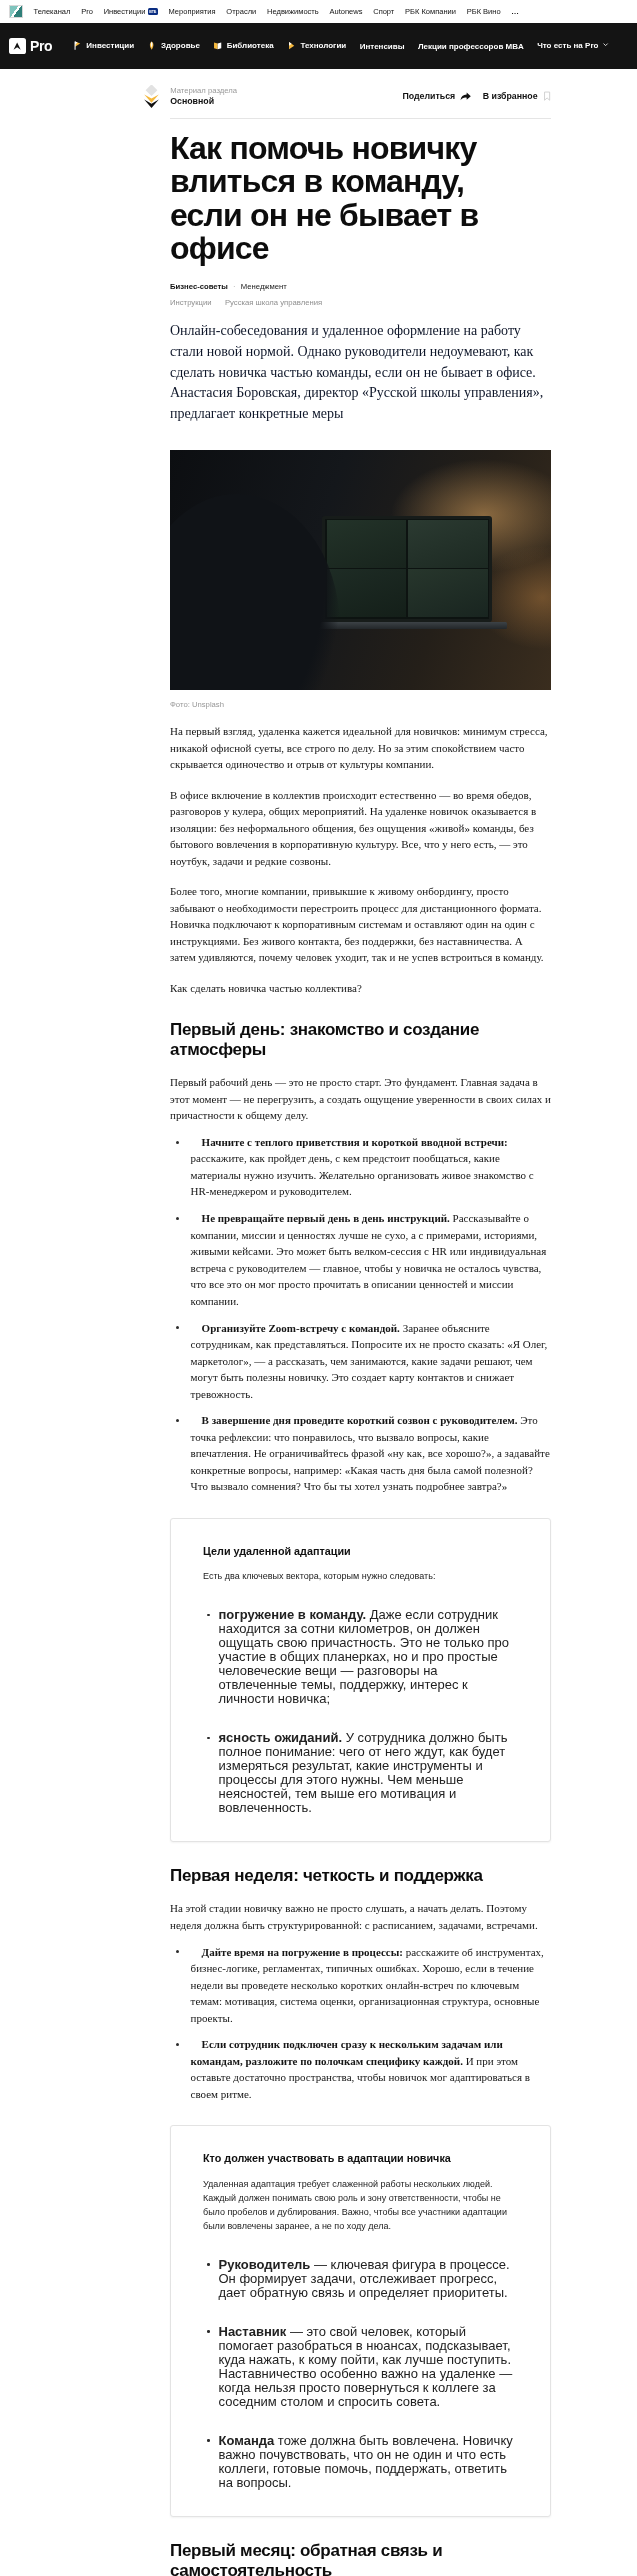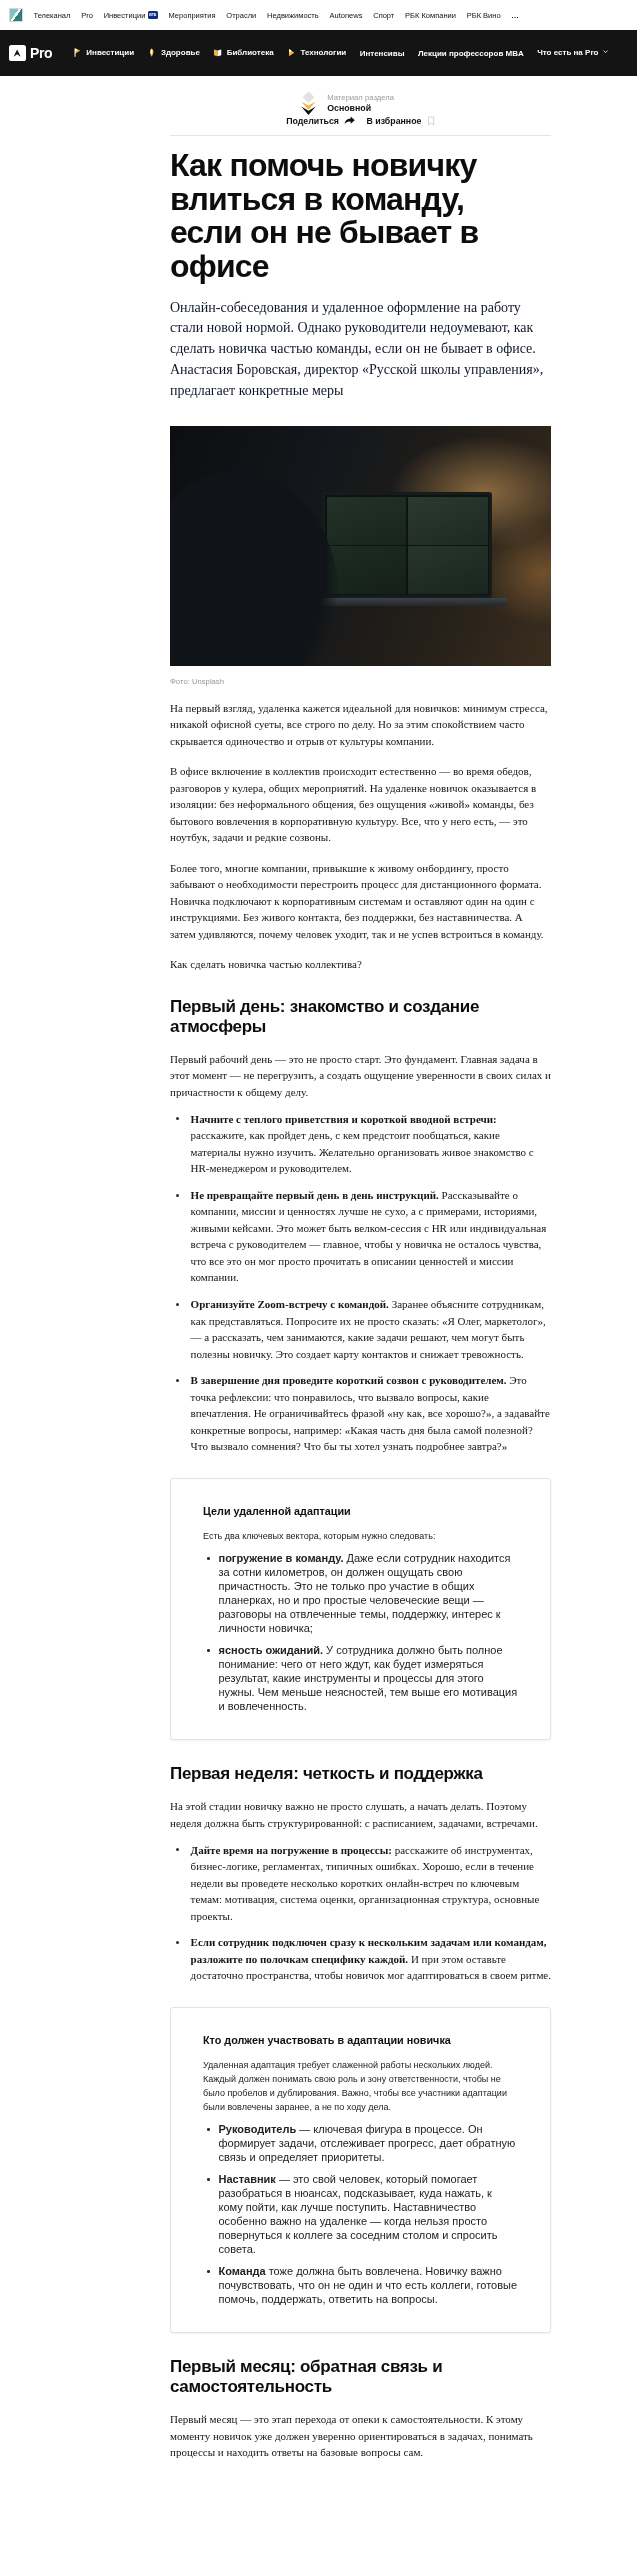--- a/index.html
+++ b/index.html
@@ -1,40 +1,40 @@
 <!DOCTYPE html>
 <html lang="ru" style="font-size:8.2px"><head>
 <meta charset="utf-8">
 <style>
   * { margin:0; padding:0; box-sizing:border-box; }
   html,body { background:#fff; }
   body { font-family:"Liberation Sans", sans-serif; color:#111; }
   .page { width:638px; min-height:3529px; margin:0 auto; background:#fff; overflow:hidden; }
 
   
-  .topbar { height:30px; display:flex; align-items:center; padding:0 9.3px; gap:10.8px; background:#fff; }
+  .topbar { height:23px; display:flex; align-items:center; padding:0 9.3px; gap:10.8px; background:#fff; }
   .rbc-logo { width:13.4px; height:13.4px; flex:0 0 auto;
     background:linear-gradient(125deg,#7fc4bd 0 42%,#ffffff 42% 56%,#2f7f79 56% 100%);
     border:0.5px solid #d8d8d8; }
   .tb-item { font-size:7.5px; color:#141414; text-decoration:none; white-space:nowrap; display:inline-flex; align-items:center; gap:2.6px; cursor:pointer; }
   .vtb-badge { display:inline-flex; align-items:center; justify-content:center; width:9.8px; height:7.7px; background:#0a2d82; color:#fff; font-size:3.6px; font-weight:bold; border-radius:1.5px; }
   .tb-more { font-weight:bold; letter-spacing:0.5px; }
 
   
   .mainnav { height:46px; background:#141414; display:flex; align-items:center; padding:0 9.3px; gap:13.4px; }
   .pro-logo { display:flex; align-items:center; gap:4.1px; margin-right:7.2px; cursor:pointer; }
   .pro-mark { width:16.5px; height:16.5px; background:#fff; border-radius:2.6px; display:flex; align-items:center; justify-content:center; }
   .pro-text { color:#fff; font-size:14px; font-weight:bold; letter-spacing:-0.3px; }
   .nav-item { color:#fff; font-size:8px; font-weight:600; text-decoration:none; display:inline-flex; align-items:center; gap:4.1px; white-space:nowrap; cursor:pointer; }
   .nav-icon { width:9.3px; height:9.3px; flex:0 0 auto; }
 
   
   .col { width:381px; margin-left:170px; }
 
-  .kicker-row { margin-top:15.5px; display:flex; align-items:center; justify-content:space-between;flex-direction:column; }
+  .kicker-row { margin-top:15.5px; display:flex; align-items:center; justify-content:space-between; }
   .kicker-left { display:flex; align-items:center; gap:7.2px; position:relative; }
   .kicker-icon { width:23px; height:24px; margin-left:-30px; }
   .kicker-label { font-size:7.7px; color:#9a9a9a; line-height:1.35; }
   .kicker-name { font-size:8.8px; font-weight:bold; color:#111; line-height:1.3; }
   .actions { display:flex; align-items:center; gap:11px; }
   .action { display:inline-flex; align-items:center; gap:5.2px; font-size:8.8px; font-weight:bold; color:#111; cursor:pointer; }
 
   .divider { height:0.5px; background:#e5e5e5; margin-top:9.3px; }
 
   h1.title { margin-top:13.4px; font-size:32px; line-height:1.05; font-weight:800; letter-spacing:-0.8px; color:#0d0d0d; width:371px; }
@@ -67,28 +67,28 @@
   .phone-screen { position:absolute; inset:4.1px; background:linear-gradient(150deg,#23303a,#121a20); border-radius:2.1px; }
 
   .caption { margin-top:10.3px; font-size:7.7px; color:#979797; }
 
   
   .bodytext p.par { margin-top:14px; font-family:"Liberation Serif", serif; font-size:11px; line-height:16.5px; color:#161616; }
   h2.sec { margin-top:24px; font-size:17px; line-height:1.18; font-weight:800; letter-spacing:-0.3px; color:#0d0d0d; }
   .bodytext ul.blist { margin-top:5.2px; list-style:none; }
   ul.blist > li { position:relative; margin-top:10.3px; padding-left:20.6px; font-family:"Liberation Serif", serif; font-size:11px; line-height:16.5px; color:#161616; }
   ul.blist > li::before { content:""; position:absolute; left:6.2px; top:6.7px; width:3.1px; height:3.1px; border-radius:50%; background:#2c2c2c; }
-  ul.blist b { font-weight:bold; }
+  ul.blist b { font-weight:bold;margin-left:11px; }
 
   
   .card { margin-top:23px; border:0.5px solid #e3e3e3; border-radius:3.1px; box-shadow:0 1px 2.1px rgba(0,0,0,.05); padding:26px 32px; background:#fff; }
   .card h3 { font-size:10.8px; font-weight:bold; color:#111; }
   .card p.cintro { margin-top:12.4px; font-size:9px; line-height:14px; color:#222; }
   .card ul { margin-top:3.1px; list-style:none; }
-  .card ul > li { position:relative; margin-top:8px; padding-left:15.5px; font-size:11px; line-height:14px; color:#222; }
+  .card ul > li { position:relative; margin-top:25px; padding-left:15.5px; font-size:13px; line-height:14px; color:#222; }
   .card ul > li::before { content:""; position:absolute; left:4.1px; top:5.7px; width:2.6px; height:2.6px; border-radius:50%; background:#2c2c2c; }
 
   svg { display:block; }
 </style>
 </head>
 <body>
 
 <div class="page">
 
   <div class="topbar">
@@ -200,20 +200,31 @@
               </svg>
           </span>
         </span>
       </div>
     </div>
 
     <div class="divider"></div>
 
     <h1 class="title">Как помочь новичку влиться в команду, если он не бывает в офисе</h1>
 
+    <div class="tags">
+      <div class="tags-row1">
+        <span class="tag-strong">Бизнес-советы</span>
+        <span class="tag-sep">·</span>
+        <span class="tag-plain">Менеджмент</span>
+      </div>
+      <div class="tags-row2">
+        <span>Инструкции</span>
+        <span>Русская школа управления</span>
+      </div>
+    </div>
 
     <p class="lead">Онлайн-собеседования и удаленное оформление на работу стали новой нормой. Однако руководители недоумевают, как сделать новичка частью команды, если он не бывает в офисе. Анастасия Боровская, директор «Русской школы управления», предлагает конкретные меры</p>
 
     <figure class="hero">
       <div class="glow1"></div>
       <div class="glow2"></div>
       <div class="phone">
           <div class="phone-screen"></div>
         </div>
       <div class="laptop">

